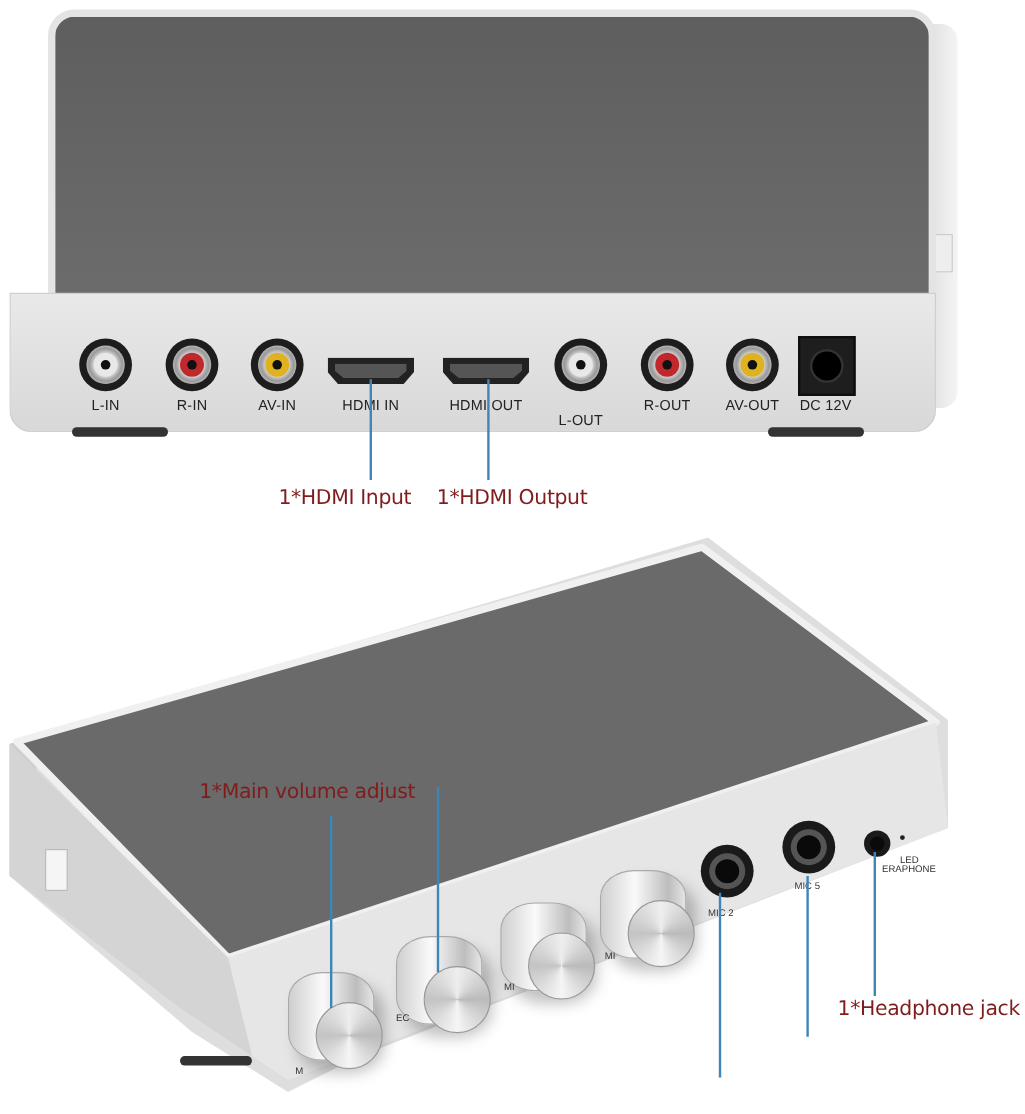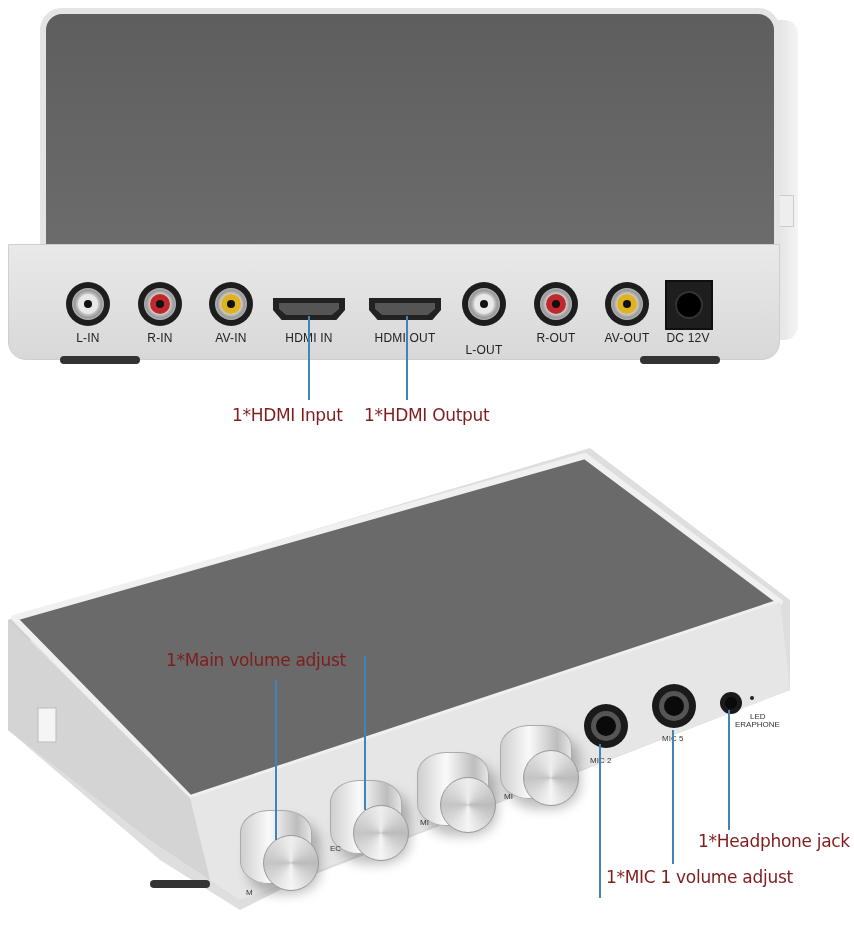--- a/index.html
+++ b/index.html
@@ -176,14 +176,13 @@
   <div class="abs tiny" style="left:750px;top:272px;">LED</div>
 
   <div class="abs cline" style="left:364px;top:216px;height:154px;"></div>
   <div class="abs cline" style="left:275px;top:240px;height:160px;"></div>
   <div class="abs cline" style="left:728px;top:270px;height:120px;"></div>
   <div class="abs cline" style="left:672px;top:290px;height:134px;"></div>
   <div class="abs cline" style="left:599px;top:304px;height:154px;"></div>
 
   <div class="abs callout" style="left:166px;top:210px;">1*Main volume adjust</div>
   <div class="abs callout" style="left:698px;top:391px;">1*Headphone jack</div>
-  <div class="abs callout" style="left:606px;top:427px;">1*MIC 1 volume adjust</div>
 </div>
 
 </body></html>

